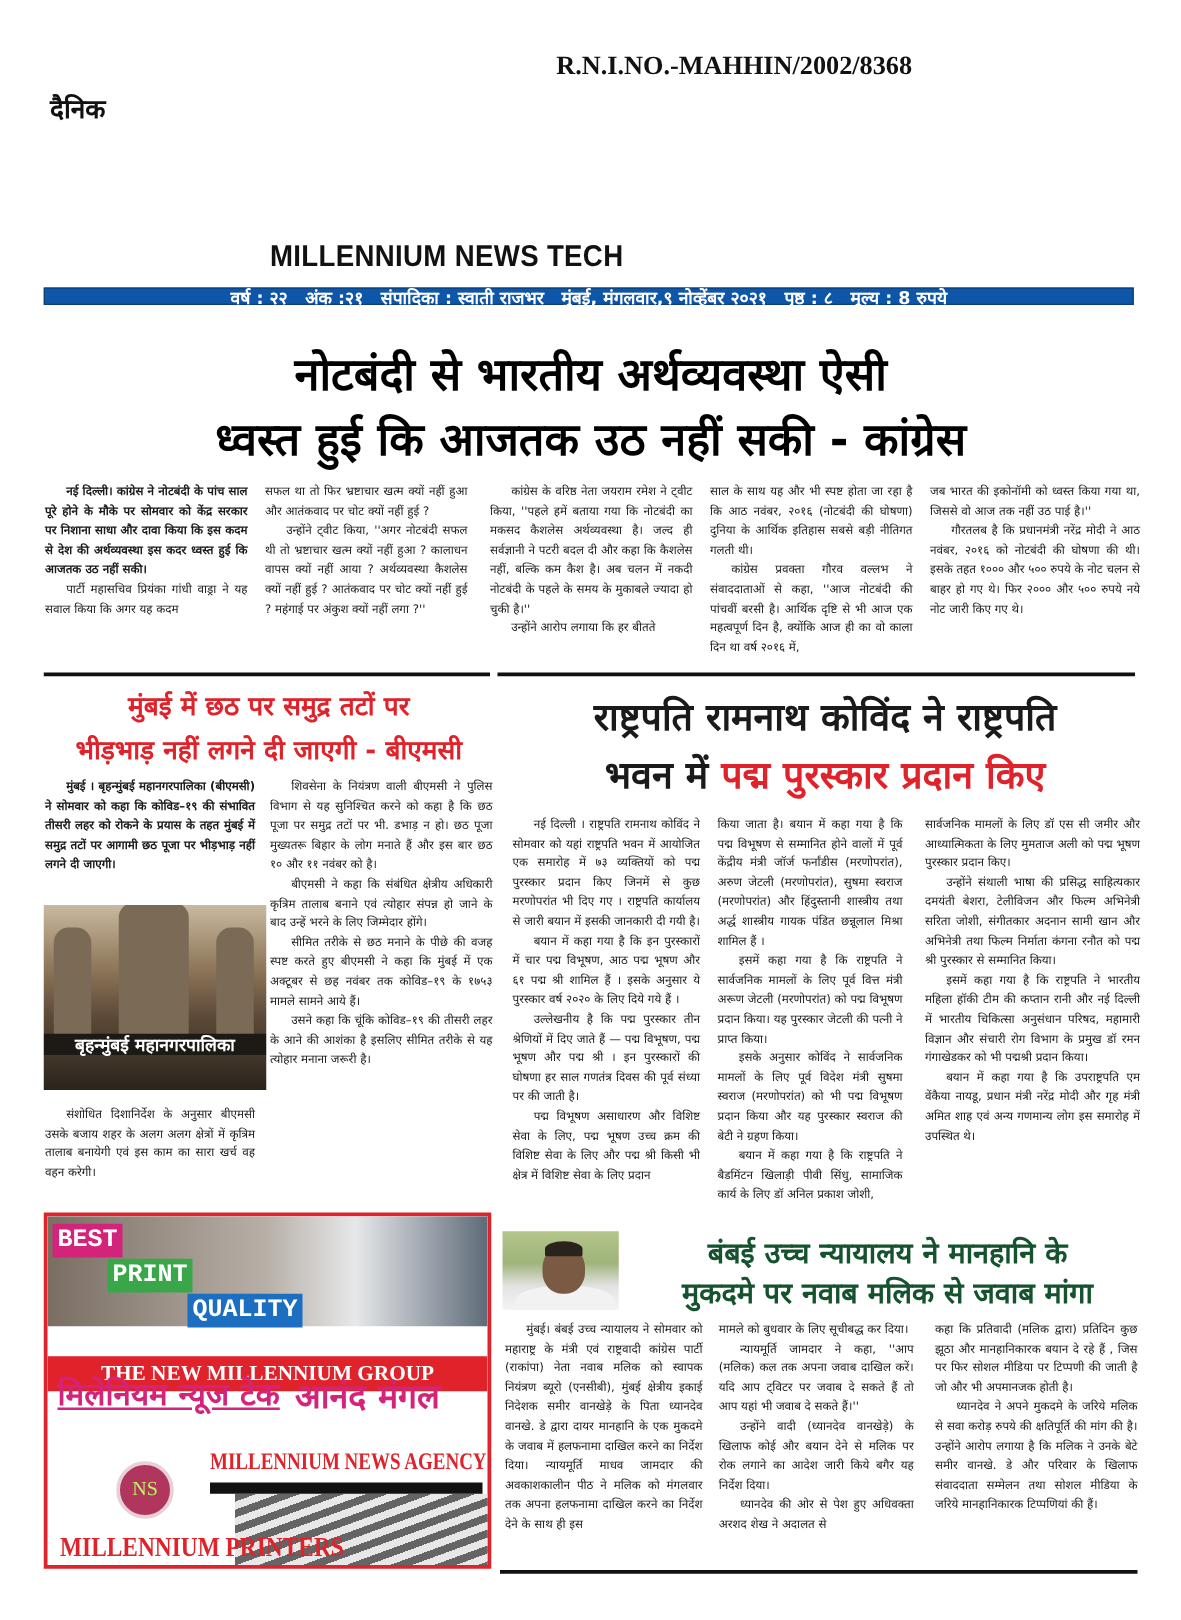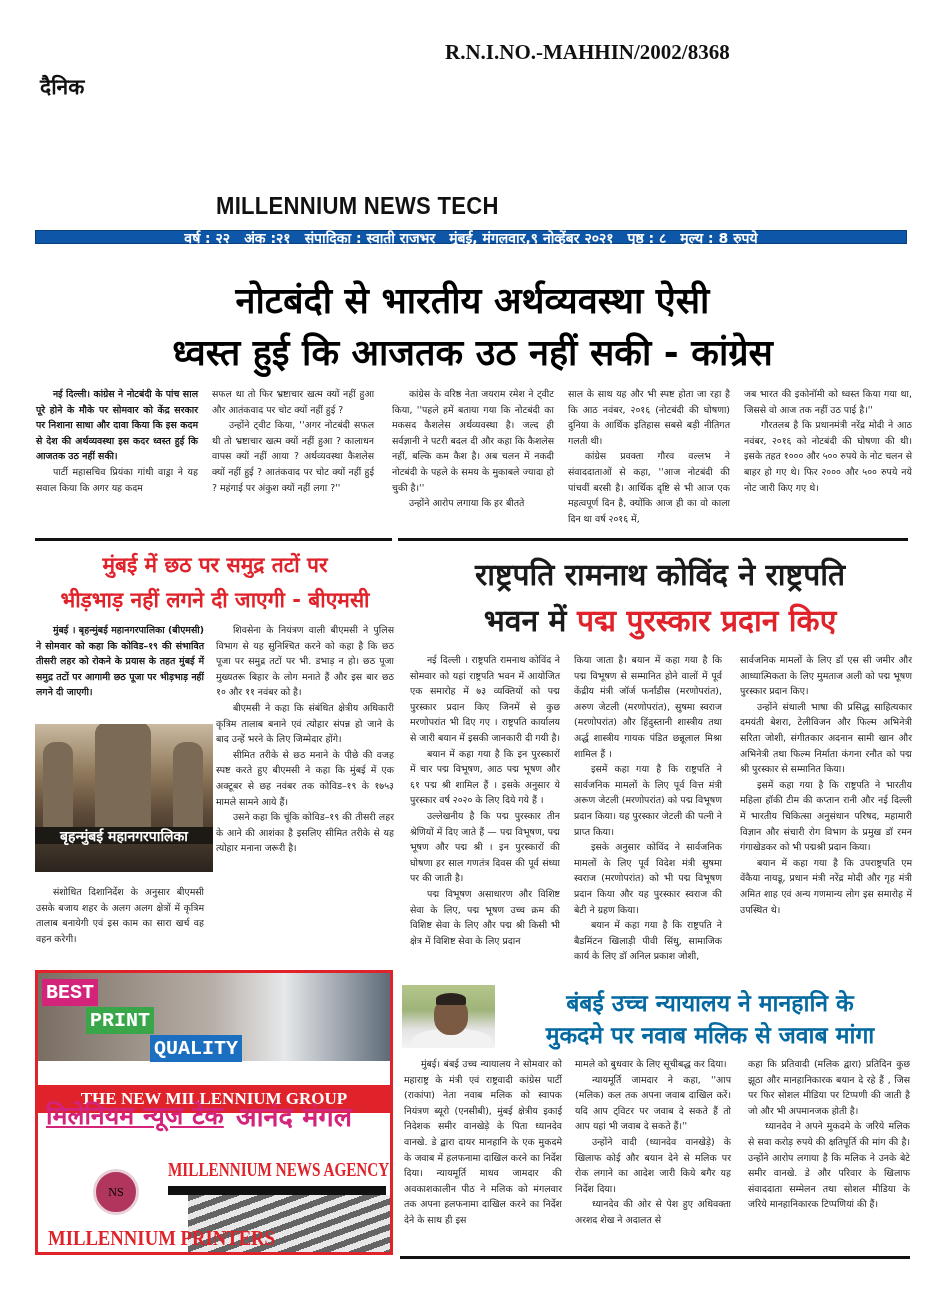--- a/index.html
+++ b/index.html
@@ -35,29 +35,29 @@
 
   .ad { left: 35px; top: 970px; width: 358px; height: 285px; border: 3px solid #e0232b; background: #fff; overflow: hidden; }
   .ad .top { position: absolute; left: 0; top: 0; width: 100%; height: 88px; background: linear-gradient(90deg,#7a6e63,#b8b0a8 50%,#e6e8ea 70%,#5e6b78); }
   .ad .tag { position: absolute; color: #fff; font-family: Liberation Mono, monospace; font-weight: bold; font-size: 20px; padding: 2px 4px; }
   .ad .group { position: absolute; left: 0; top: 88px; width: 100%; height: 28px; background: #e0232b; color: #fff; font-family: "Liberation Serif", serif; font-weight: bold; font-size: 17px; text-align: center; line-height: 28px; margin-top: 24px; }
   .ad .pub1 { position: absolute; left: 8px; top: 124px; color: #d4237b; font-size: 25px; font-weight: bold; text-decoration: underline; }
   .ad .pub2 { position: absolute; left: 198px; top: 124px; color: #d4237b; font-size: 27px; font-weight: bold; }
   .ad .agency { position: absolute; left: 130px; top: 186px; color: #e0232b; font-family: "Liberation Serif", serif; font-weight: bold; font-size: 19px; transform: scaleX(0.8); transform-origin: left; white-space: nowrap; }
   .ad .agency-bar { position: absolute; left: 130px; top: 213px; width: 218px; height: 9px; background: #111; }
   .ad .stripes { position: absolute; left: 150px; top: 222px; width: 210px; height: 60px; background: repeating-linear-gradient(160deg,#222 0 6px,#ddd 6px 12px); opacity: 0.7; }
-  .ad .logo { position: absolute; left: 55px; top: 196px; width: 46px; height: 46px; border-radius: 50%; background: #b0365e; color: #000000; font-family: "Liberation Serif", serif; font-size: 12px; display: flex; align-items: center; justify-content: center; border: 3px solid #e8cfd8; }
+  .ad .logo { position: absolute; left: 55px; top: 196px; width: 46px; height: 46px; border-radius: 50%; background: #b0365e; color: #bef264; font-family: "Liberation Serif", serif; font-size: 16px; display: flex; align-items: center; justify-content: center; border: 3px solid #e8cfd8; }
   .ad .printers { position: absolute; left: 10px; top: 252px; color: #e0232b; font-family: "Liberation Serif", serif; font-weight: bold; font-size: 22px; white-space: nowrap; transform: scaleX(0.85); transform-origin: left; }
 
   .malik-photo { left: 402px; top: 985px; width: 93px; height: 63px; background: linear-gradient(180deg,#b4c58a 0%,#9fb47a 40%,#e3e3e3 70%,#f4f4f4 100%); overflow: hidden; }
   .malik-photo .face { position: absolute; left: 32px; top: 12px; width: 34px; height: 38px; border-radius: 45%; background: #7a5a43; }
   .malik-photo .hair { position: absolute; left: 34px; top: 8px; width: 30px; height: 12px; border-radius: 50% 50% 10% 10%; background: #2a221c; }
   .malik-photo .body { position: absolute; left: 10px; top: 44px; width: 80px; height: 30px; border-radius: 40% 40% 0 0; background: #f2f2f2; }
 
-  .bhc-head { left: 500px; top: 987px; width: 420px; text-align: center; font-size: 23px; line-height: 32px; font-weight: bold; color: #0369a1; }
+  .bhc-head { left: 500px; top: 987px; width: 420px; text-align: center; font-size: 23px; line-height: 32px; font-weight: bold; color: #14532d; }
 </style>
 </head>
 <body>
 
 <div class="abs dainik">दैनिक</div>
 <div class="abs rni">R.N.I.NO.-MAHHIN/2002/8368</div>
 <div class="abs masthead">MILLENNIUM NEWS TECH</div>
 <div class="abs infobar">
   <span>वर्ष : २२</span>
   <span>अंक :२१</span>

